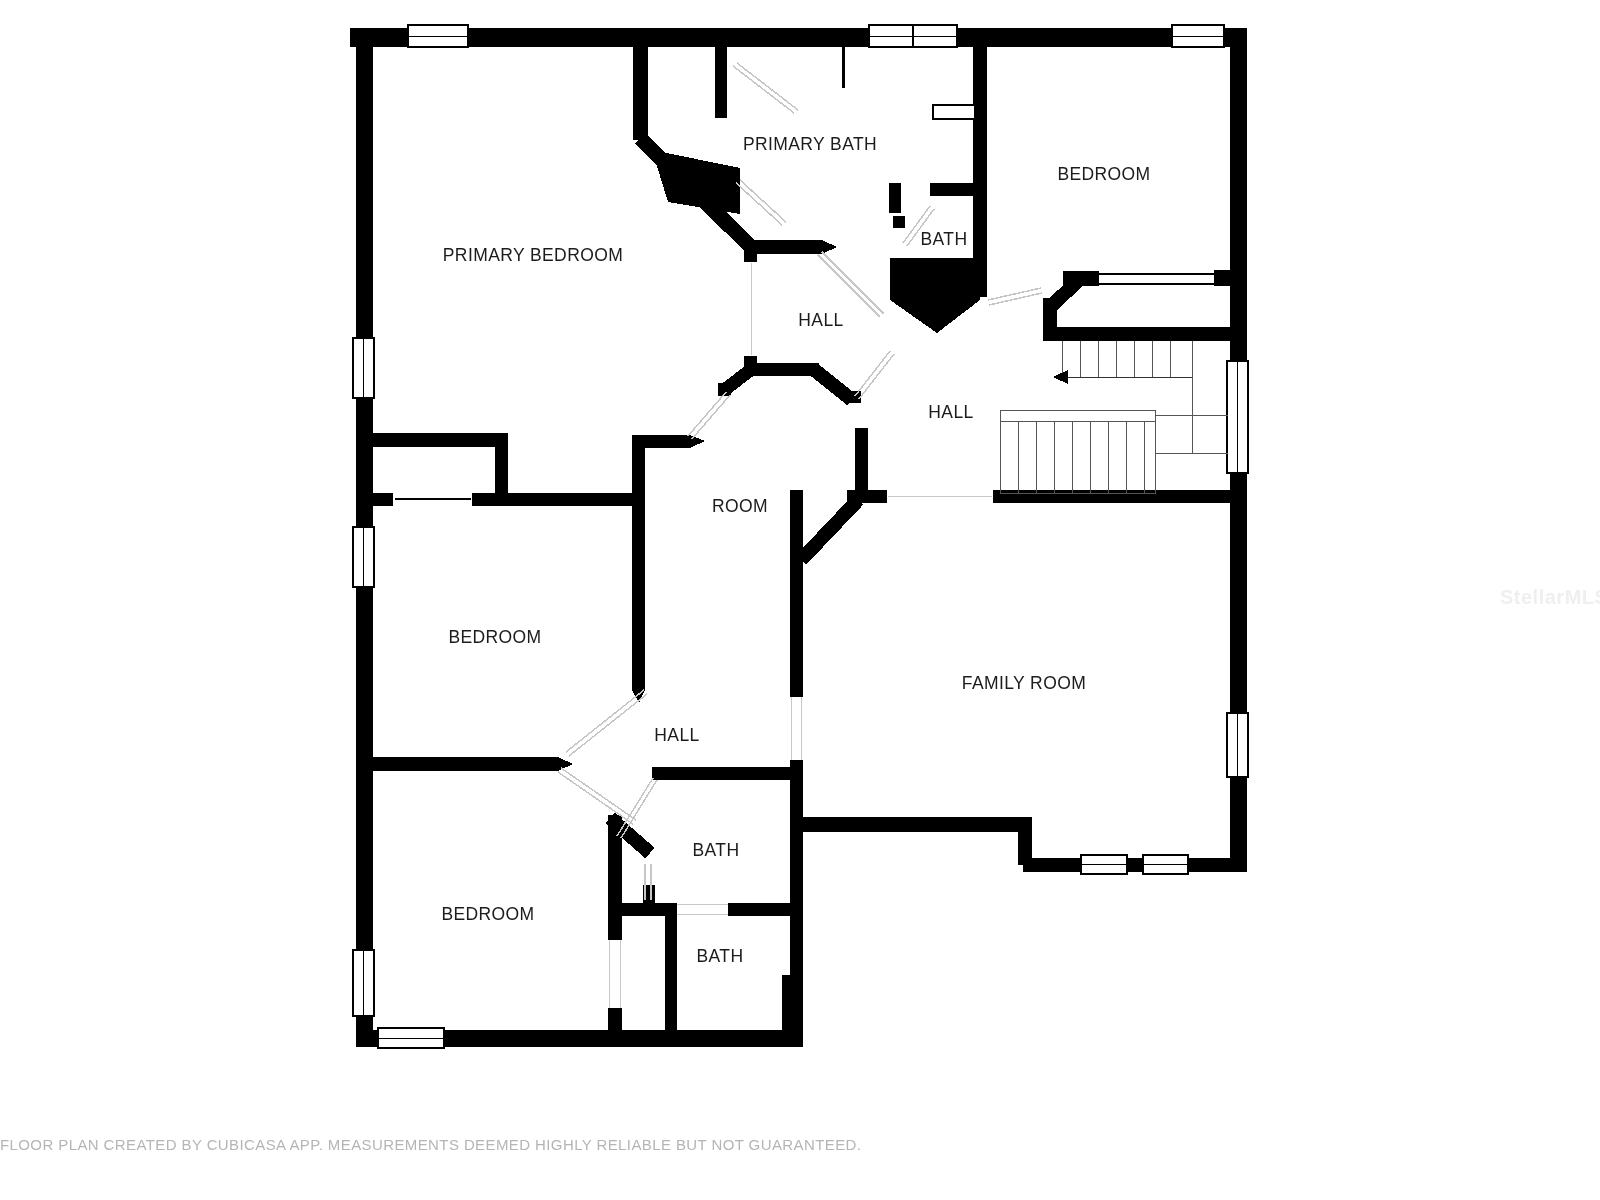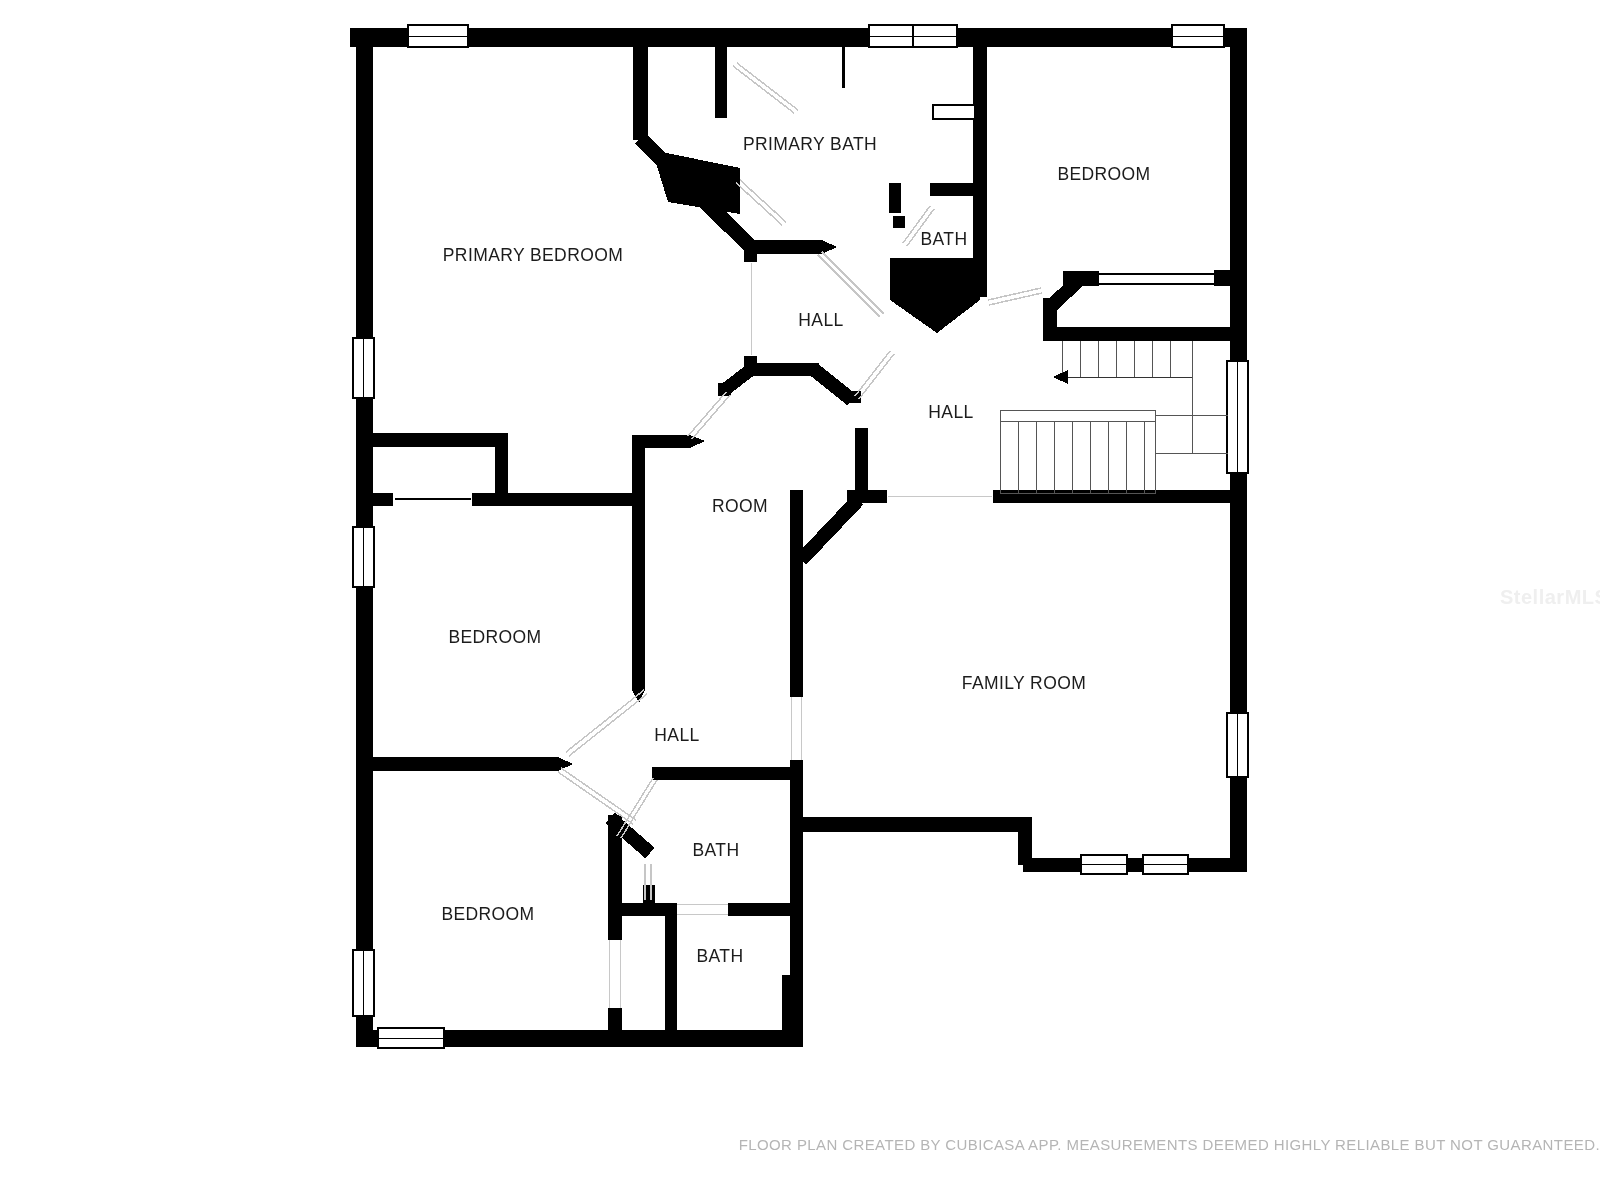--- a/index.html
+++ b/index.html
@@ -1,20 +1,20 @@
 <!DOCTYPE html>
 <html><head>
 <meta charset="utf-8">
 <style>
   html,body{margin:0;padding:0;background:#ffffff;}
   body{font-family:"Liberation Sans", sans-serif;}
   #stage{position:relative;width:1600px;height:1200px;background:#ffffff;overflow:hidden;}
   #plan-svg{position:absolute;left:0;top:0;}
   .room-label{font-family:"Liberation Sans", sans-serif;font-size:17.5px;fill:#1c1c1c;letter-spacing:.4px;}
-  #footer-note{position:absolute;left:0;top:1136px;width:1600px;text-align:right;
+  #footer-note{position:absolute;left:0;top:1136px;width:1600px;text-align:left;
     font-size:15px;color:#b5b5b5;letter-spacing:.4px;}
   #watermark{position:absolute;left:1500px;top:586px;width:110px;
     font-size:20px;color:#efefef;font-weight:bold;letter-spacing:.5px;white-space:nowrap;}
   .w{fill:#000000;}
   .win{fill:#ffffff;stroke:#000000;stroke-width:2px;}
   .thin{stroke:#555555;stroke-width:1px;}
   .door{stroke:#c6c6c6;stroke-width:1.5px;}
   .jamb{stroke:#c8c8c8;stroke-width:1px;}
 </style>
 </head>

